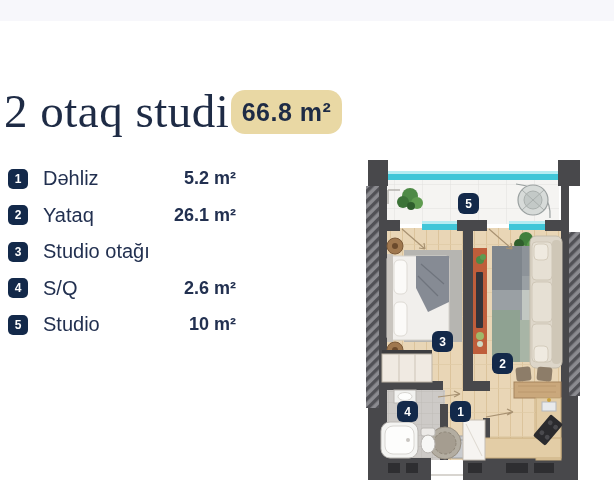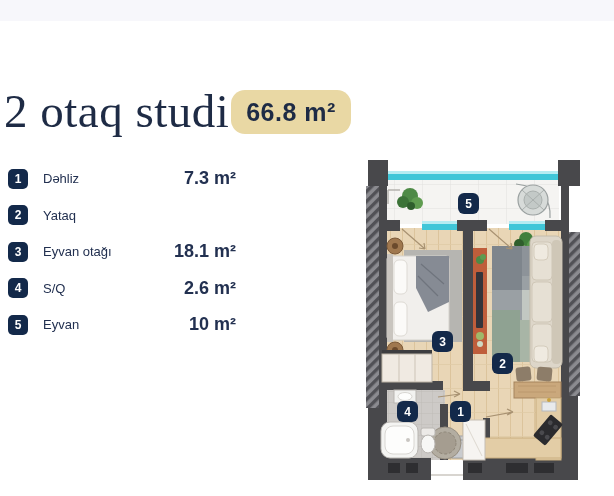--- a/index.html
+++ b/index.html
@@ -6,28 +6,28 @@
     --wall:#48484b; --glass:#3fc6d8; --glass-light:#b5ecf2;
     --wood-floor:#e8d5b5; --tile-floor:#f5f4f2; --bath-floor:#cdcac7;
     --marker-bg:#13294a; --accent-tan:#e9d8a4; --navy:#1e2b45;
   }
   *{margin:0;padding:0;box-sizing:border-box;}
   html,body{width:614px;height:496px;}
   body{background:#ffffff;font-family:"Liberation Sans",sans-serif;position:relative;overflow:hidden;}
   .topband{position:absolute;left:0;top:0;width:614px;height:21px;background:#f7f7fb;}
   .title{position:absolute;left:4px;top:84px;font-family:"Liberation Serif",serif;
          font-weight:400;font-size:47px;letter-spacing:0.5px;color:var(--navy);white-space:nowrap;}
-  .area-badge{position:absolute;left:231px;top:90px;width:120px;height:44px;border-radius:14px;
+  .area-badge{position:absolute;left:231px;top:90px;width:111px;height:44px;border-radius:14px;
          background:var(--accent-tan);color:var(--navy);font-size:25px;font-weight:bold;
          display:flex;align-items:center;justify-content:center;letter-spacing:0.5px;}
   .legend{position:absolute;left:8px;top:168px;width:228px;}
   .legend-row{display:flex;align-items:center;height:21px;margin-bottom:15.5px;}
   .num-chip{width:20px;height:20px;border-radius:5px;background:var(--marker-bg);color:#fff;
          font-size:12px;font-weight:bold;display:flex;align-items:center;justify-content:center;flex:0 0 20px;}
-  .legend-label{margin-left:15px;font-size:13px;color:#223050;}
+  .legend-label{margin-left:15px;font-size:20px;color:#223050;}
   .legend-area{margin-left:auto;font-size:18px;font-weight:bold;color:#223050;}
   .plan{position:absolute;left:366px;top:160px;width:214px;height:320px;}
   .wall{fill:var(--wall);}
   .glass{fill:var(--glass);}
   .glass-top{fill:var(--glass-light);}
   .marker{fill:var(--marker-bg);}
   .marker-num{fill:#ffffff;font-family:"Liberation Sans",sans-serif;font-size:12px;font-weight:bold;text-anchor:middle;}
   .swing{stroke:#a89272;stroke-width:1.2;fill:none;}
 </style>
 </head>
@@ -35,39 +35,39 @@
 
 <div class="topband"></div>
 
 <h1 class="title">2 otaq studio</h1>
 <div class="area-badge">66.8 m²</div>
 
 <div class="legend">
   <div class="legend-row">
     <span class="num-chip">1</span>
     <span class="legend-label">Dəhliz</span>
-    <span class="legend-area">7.3 m²</span>
+    <span class="legend-area">5.2 m²</span>
   </div>
   <div class="legend-row">
     <span class="num-chip">2</span>
     <span class="legend-label">Yataq</span>
+    <span class="legend-area">26.1 m²</span>
   </div>
   <div class="legend-row">
     <span class="num-chip">3</span>
-    <span class="legend-label">Eyvan otağı</span>
-    <span class="legend-area">18.1 m²</span>
+    <span class="legend-label">Studio otağı</span>
   </div>
   <div class="legend-row">
     <span class="num-chip">4</span>
     <span class="legend-label">S/Q</span>
     <span class="legend-area">2.6 m²</span>
   </div>
   <div class="legend-row">
     <span class="num-chip">5</span>
-    <span class="legend-label">Eyvan</span>
+    <span class="legend-label">Studio</span>
     <span class="legend-area">10 m²</span>
   </div>
 </div>
 
 <svg class="plan" viewBox="0 0 214 320">
   <defs>
     <pattern id="hatch" width="7" height="7" patternTransform="rotate(45)" patternUnits="userSpaceOnUse">
       <rect width="7" height="7" fill="#8b8b90"></rect>
       <rect width="3.4" height="7" fill="#515156"></rect>
     </pattern>

